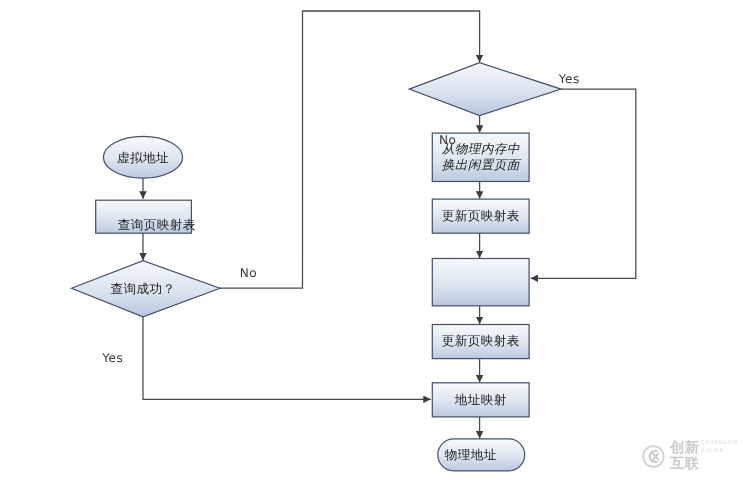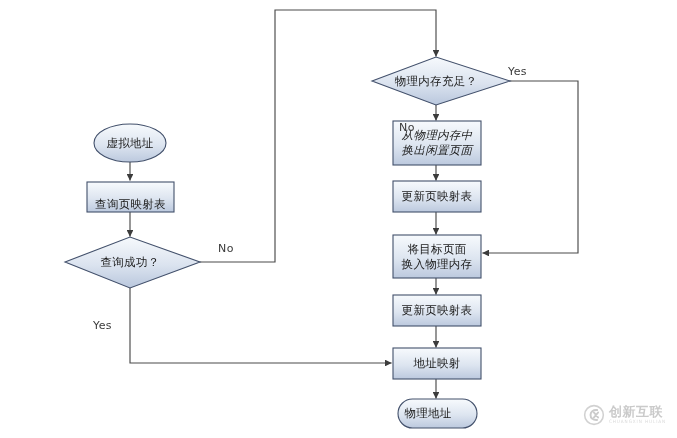--- a/index.html
+++ b/index.html
@@ -57,21 +57,21 @@
   }
   #watermark .wm-mark {
     width: 22px;
     height: 22px;
     flex: 0 0 22px;
     position: relative;
   }
   #watermark .wm-text {
     margin-left: 4px;
     display: flex;
-    flex-direction: column;
+    flex-direction: row;
     justify-content: center;
   }
   #watermark .wm-cn {
     font-size: 13px;
     color: #9a9a9a;
     letter-spacing: 0.5px;
     line-height: 14px;
     font-weight: bold;
   }
   #watermark .wm-en {
@@ -138,33 +138,30 @@
       <rect x="393" y="181" width="88" height="31" fill="url(#nodeGrad)"></rect>
       <rect x="393" y="235" width="88" height="43" fill="url(#nodeGrad)"></rect>
       <rect x="393" y="295" width="88" height="31" fill="url(#nodeGrad)"></rect>
       <rect x="393" y="348" width="88" height="31" fill="url(#nodeGrad)"></rect>
       <rect x="398" y="399" width="79" height="29" rx="14.5" ry="14.5" fill="url(#nodeGrad)"></rect>
     </g>
   </svg>
 
   <div class="node-label" style="left:94px; top:124px; width:72px; height:38px;">虚拟地址</div>
 
-  <div class="node-label" style="left:87px; top:182px; width:87px; height:44px;">查询页映射表</div>
+  <div class="node-label" style="left:99px; top:182px; width:87px; height:44px;">查询页映射表</div>
 
   <div class="node-label" style="left:85px; top:248px; width:90px; height:28px;">查询成功？</div>
 
-  <div class="node-label" style="left:382px; top:67px; width:108px; height:28px;">物理内存充足？</div>
 
   <div class="node-label" style="left:393px; top:121px; width:88px; height:44px;font-style:italic;">从物理内存中
 换出闲置页面</div>
 
   <div class="node-label" style="left:393px; top:181px; width:88px; height:31px;">更新页映射表</div>
 
-  <div class="node-label" style="left:393px; top:235px; width:88px; height:43px;">将目标页面
-换入物理内存</div>
 
   <div class="node-label" style="left:393px; top:295px; width:88px; height:31px;">更新页映射表</div>
 
   <div class="node-label" style="left:393px; top:348px; width:88px; height:31px;">地址映射</div>
 
   <div class="node-label" style="left:398px; top:399px; width:60px; height:29px;">物理地址</div>
 
   <div class="edge-label" style="left:218px; top:226px;">No</div>
 
   <div class="edge-label" style="left:93px; top:303px;">Yes</div>

